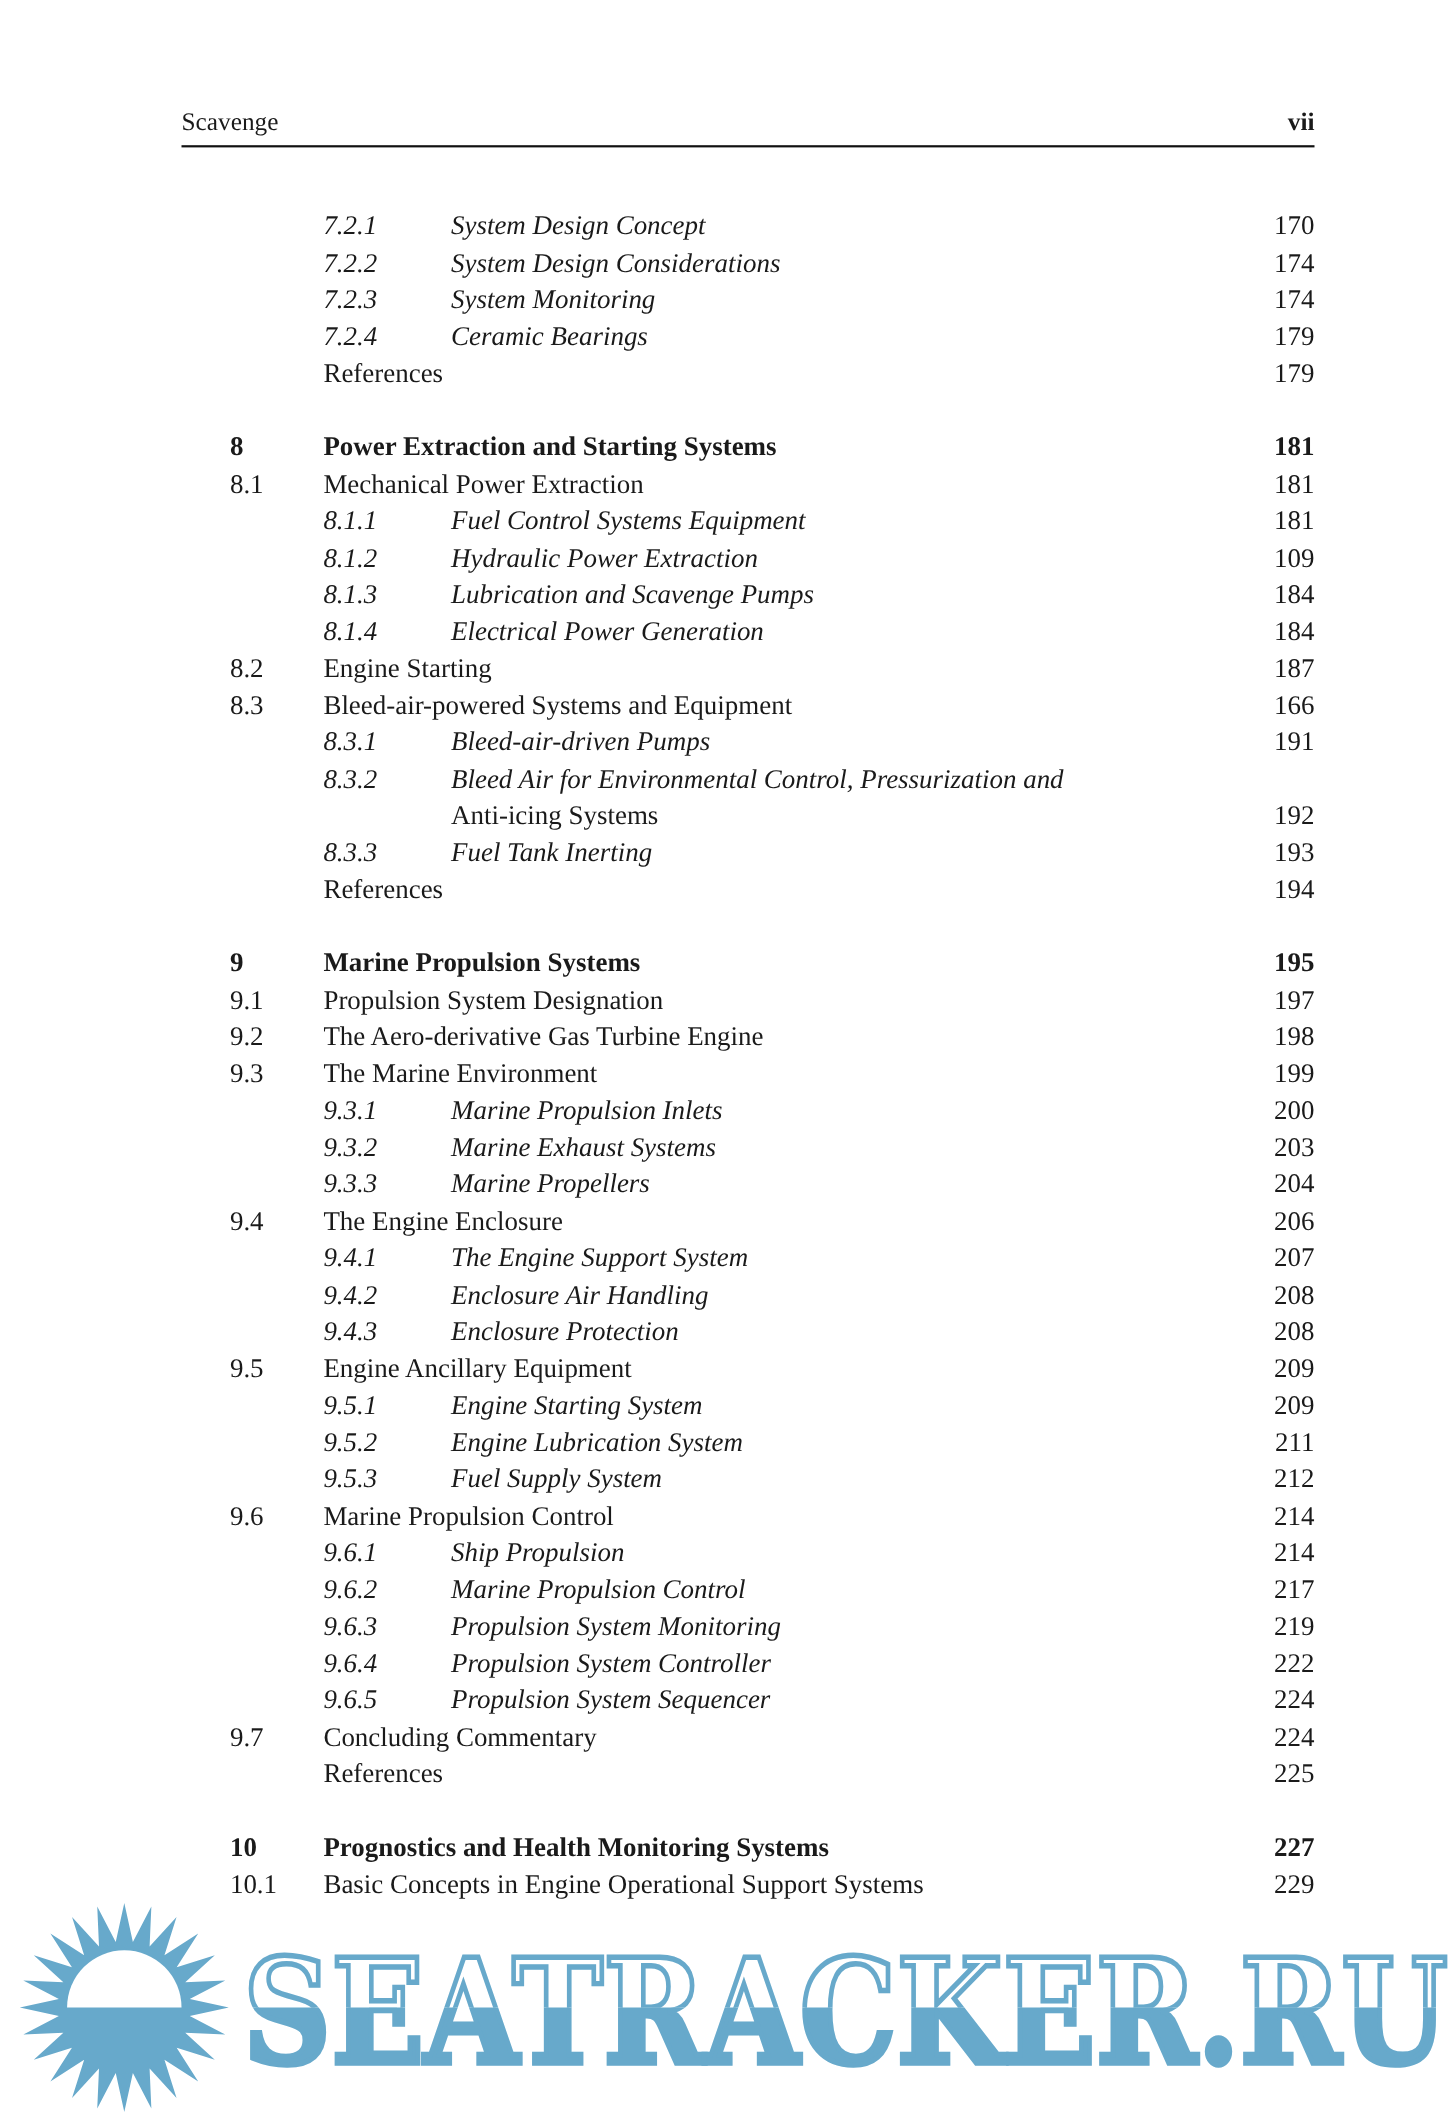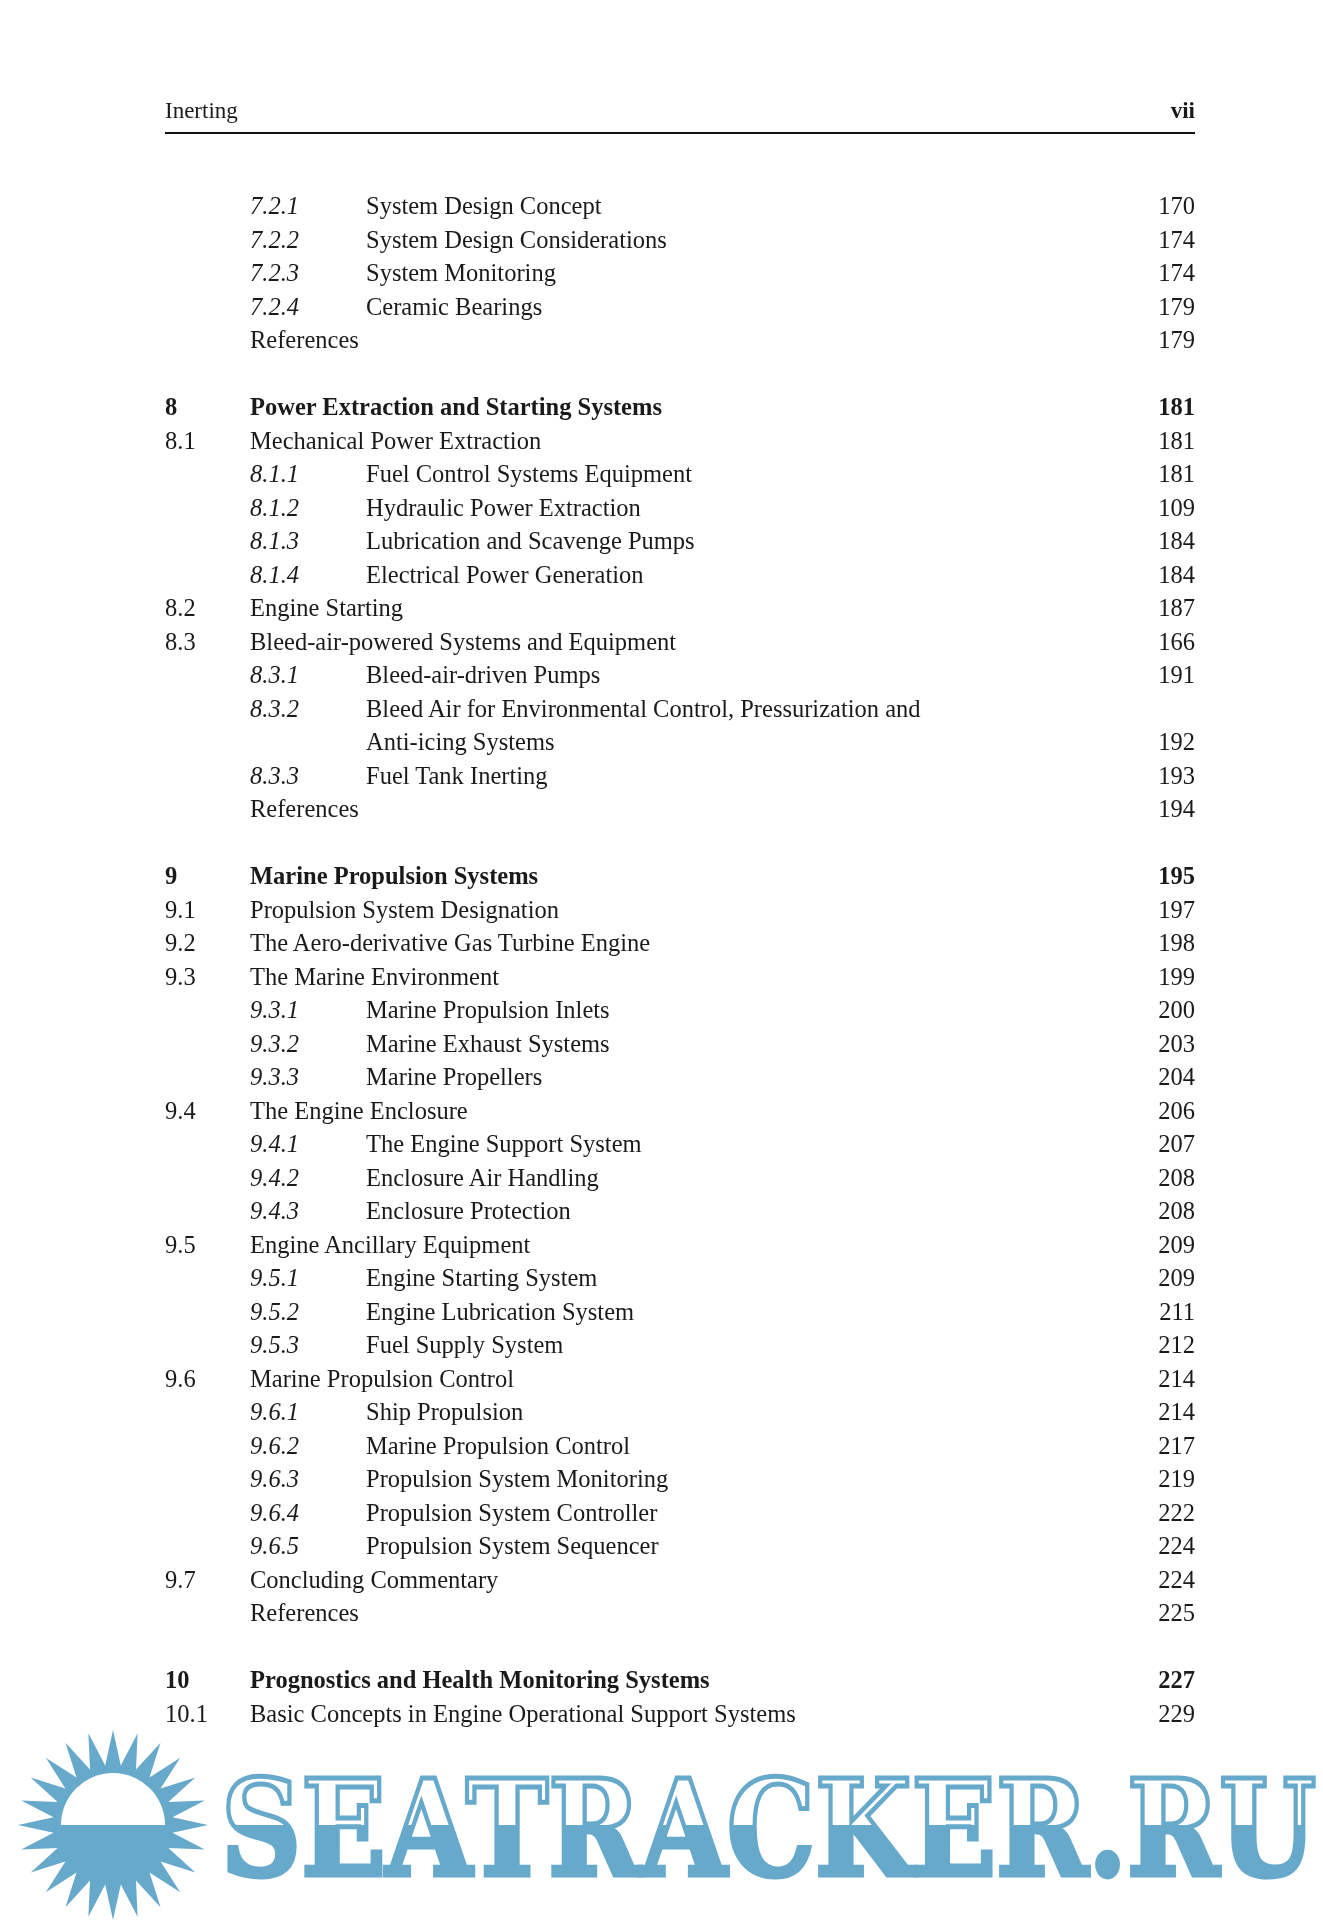--- a/index.html
+++ b/index.html
@@ -9,39 +9,39 @@
   }
   .running-head {
     position: absolute; left: 165px; top: 96px; width: 1030px; height: 36px;
     font-size: 23px; line-height: 30px;
   }
   .running-head .title { position: absolute; left: 0; top: 0; }
   .running-head .folio { position: absolute; right: 0; top: 0; font-weight: bold; }
   .rule { position: absolute; left: 165px; top: 132px; width: 1030px; height: 2px; background: #111; }
 
   .toc { position: absolute; left: 165px; top: 189px; width: 1030px; }
-  .row { position: relative; height: 33.5px; font-size: 24.5px; line-height: 33.5px; white-space: nowrap; }
+  .row { position: relative; height: 33.5px; font-size: 24.5px; line-height: 33.5px; white-space: nowrap; margin-left: 44px; }
   .row.gap { height: 33.5px; }
   .num { position: absolute; left: 0; }
   .title { position: absolute; left: 85px; }
   .page { position: absolute; right: 0; }
   .row.chapter { font-weight: bold; }
   .row.chapter .num { left: 0; }
   .row.sub .num { left: 85px; font-style: italic; }
-  .row.sub .title { left: 201px; }
+  .row.sub .title { left: 201px; font-style: italic; }
   .row.refs .title { left: 85px; }
   .row.cont .title { left: 201px; }
 
   .watermark { position: absolute; left: 16px; top: 1720px; width: 1071px; height: 202px; }
 </style>
 </head>
 <body>
 
 <div class="running-head">
-  <span class="title">Inerting</span>
+  <span class="title">Scavenge</span>
   <span class="folio">vii</span>
 </div>
 <div class="rule"></div>
 
 <div class="toc" id="toc">
     <div class="row sub">
       <span class="num">7.2.1</span>
       <span class="title">System Design Concept</span>
       <span class="page">170</span>
     </div>

